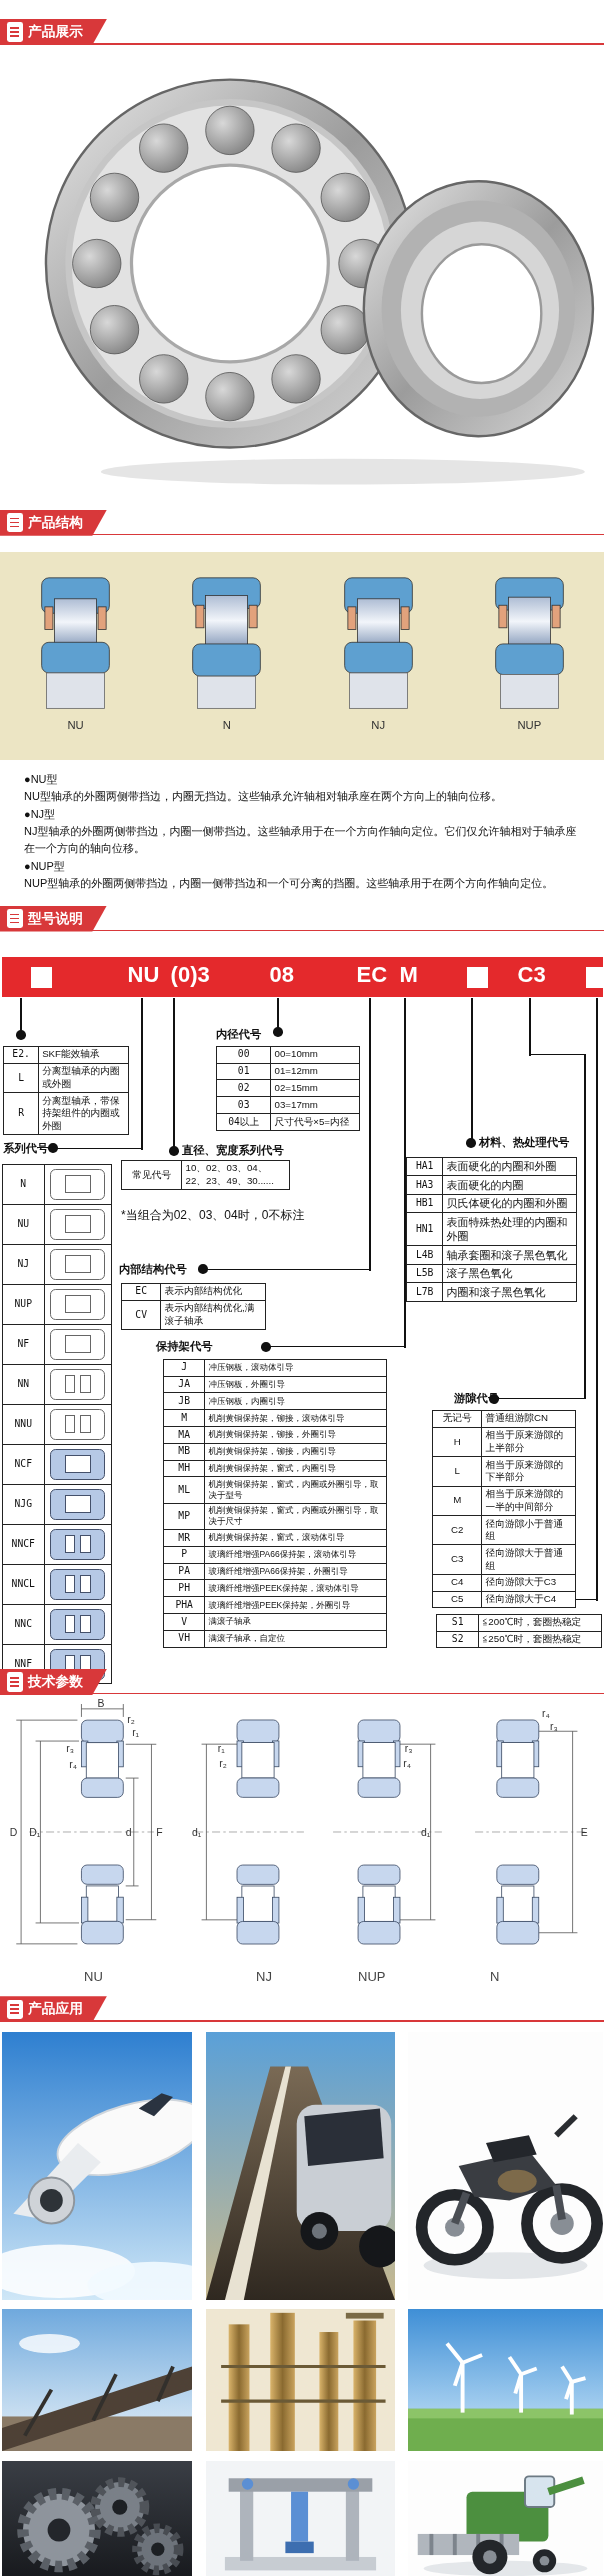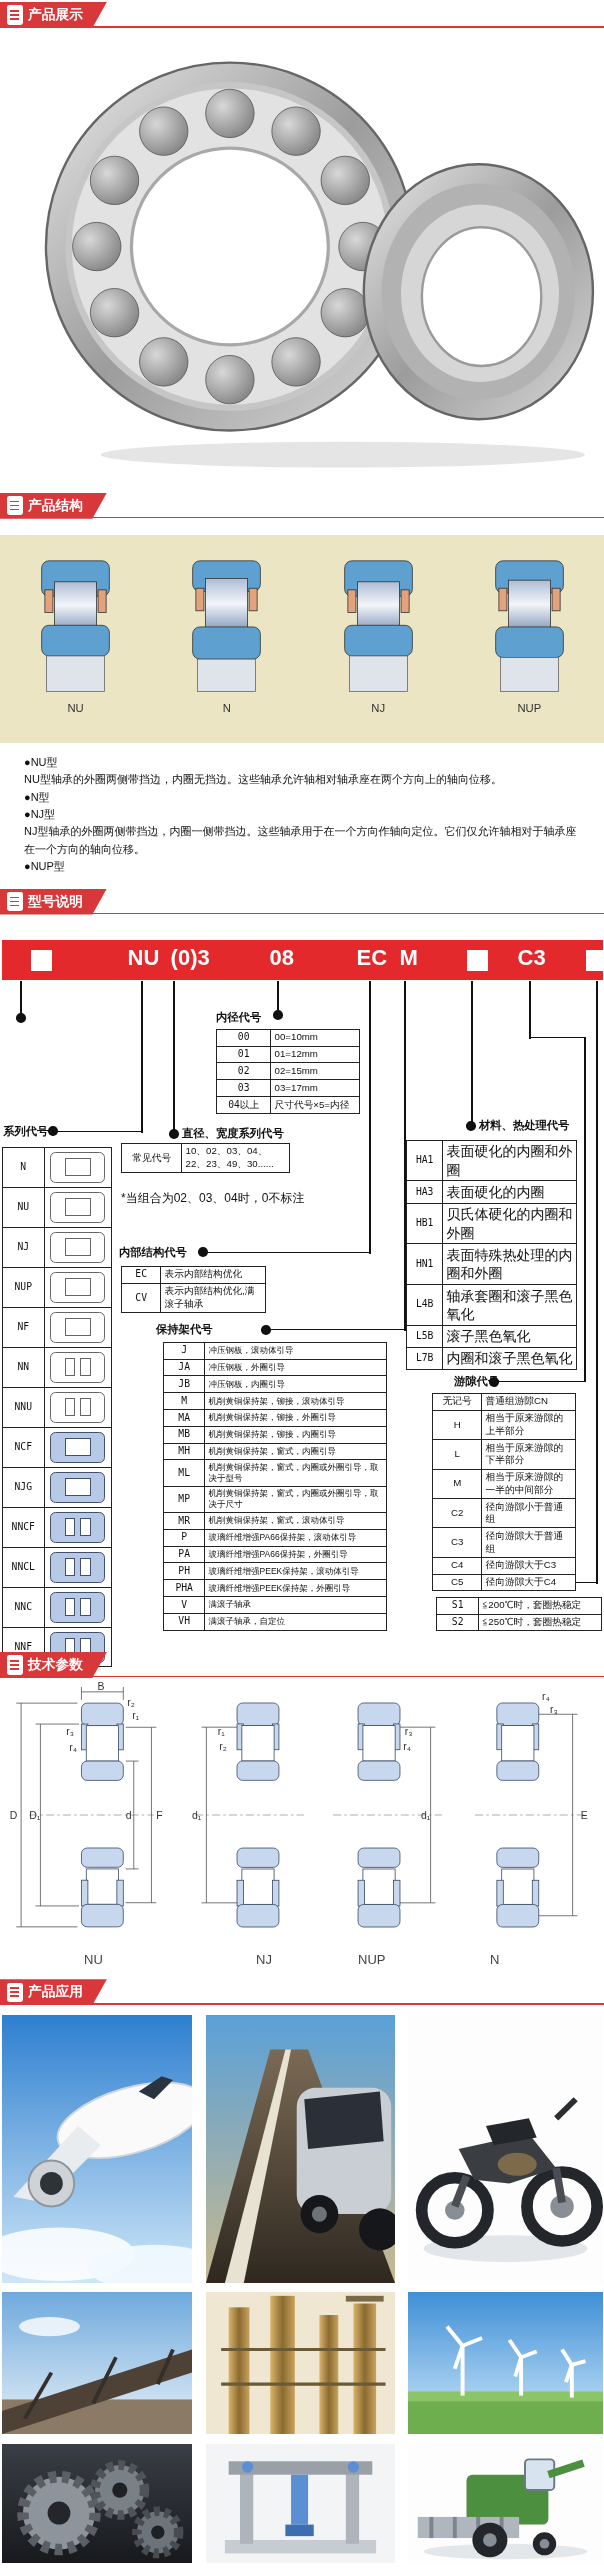--- a/index.html
+++ b/index.html
@@ -34,21 +34,21 @@
   .mtitle{position:absolute;font-weight:bold;font-size:11.3px;white-space:nowrap}
   .mtable{position:absolute;border-collapse:collapse;background:#fff}
   .mtable td{border:0.8px solid #222;padding:1.6px 3.2px;font-size:9.7px;line-height:1.3;vertical-align:middle}
   .mtable td:first-child{text-align:center;font-family:"DejaVu Sans Mono",monospace;font-size:9.7px}
   .t-prefix{left:3.2px;top:113px;width:126px}.t-prefix td:first-child{width:27.4px}
   .t-bore{left:216px;top:113px;width:144px}.t-bore td:first-child{width:47px}
   .t-series{left:1.6px;top:231px;width:110px}.t-series td:first-child{width:35px}
   .t-dw{left:121px;top:227px;width:169px}.t-dw td:first-child{width:53px;font-family:"Liberation Sans",sans-serif}
   .t-internal{left:121px;top:350px;width:145px}.t-internal td:first-child{width:32px}
   .t-cage{left:163px;top:426px;width:224px}.t-cage td{font-size:8.5px}.t-cage td:first-child{width:34px}
-  .t-material{left:406px;top:224px;width:171px}.t-material td{font-size:14px}.t-material td:first-child{width:29px}
+  .t-material{left:406px;top:224px;width:171px}.t-material td{font-size:11px}.t-material td:first-child{width:29px}
   .t-clear{left:432px;top:477px;width:144px}.t-clear td:first-child{width:42px;font-family:Liberation Sans, sans-serif}
   .t-stab{left:436px;top:681px;width:166px}.t-stab td:first-child{width:35px}
   .dw-note{position:absolute;left:121px;top:274px;font-size:12px}
   
   .bicon{width:53px;height:29px;border:1.2px solid #666;border-radius:5.6px;margin:2.4px auto;
     position:relative;background:#fff}
   .bicon::before{content:"";position:absolute;top:5.6px;bottom:5.6px;left:13.7px;right:13.7px;
     border:1.2px solid #666;background:#fff}
   .bicon.s2::before{right:29px}
   .bicon.s2::after{content:"";position:absolute;top:5.6px;bottom:5.6px;right:13.7px;left:29px;
@@ -61,21 +61,21 @@
   .specs .dlabel{position:absolute;top:273px;font-size:13px;color:#444}
   
   .apps{padding:8px 1.6px 0}
   .apps .prow{display:flex;justify-content:space-between;margin-bottom:9.7px}
   .apps .cell{overflow:hidden}
   .apps svg{display:block}
 </style>
 </head>
 <body>
 
-<div class="ribbon" style="margin-top:2px">
+<div class="ribbon" style="margin-top:19px">
   <div class="rline"></div>
   <div class="tab">
     <div class="doc-icon"></div>
     <span>产品展示</span>
   </div>
 </div>
 
 <div class="showcase">
   <svg width="597" height="440" viewBox="0 0 740 545">
     <defs>
@@ -175,24 +175,24 @@
       <rect x="18" y="88" width="84" height="38" rx="9" fill="#5ea0d0" stroke="#333"></rect>
       <rect x="24" y="126" width="72" height="42" fill="#dfe3ea" stroke="#666"></rect>
     </svg>
     <div class="tlabel">NUP</div>
   </div>
 </div>
 
 <div class="notes">
   <div>●NU型</div>
   <div>NU型轴承的外圈两侧带挡边，内圈无挡边。这些轴承允许轴相对轴承座在两个方向上的轴向位移。</div>
-  <div>●N型</div>
   <div>●NJ型</div>
   <div>NJ型轴承的外圈两侧带挡边，内圈一侧带挡边。这些轴承用于在一个方向作轴向定位。它们仅允许轴相对于轴承座在一个方向的轴向位移。</div>
   <div>●NUP型</div>
+  <div>NUP型轴承的外圈两侧带挡边，内圈一侧带挡边和一个可分离的挡圈。这些轴承用于在两个方向作轴向定位。</div>
 </div>
 
 <div class="ribbon">
   <div class="rline"></div>
   <div class="tab">
     <div class="doc-icon"></div>
     <span>型号说明</span>
   </div>
 </div>
 
@@ -238,20 +238,36 @@
 
   <div class="mtitle" style="left:216px;top:94px">内径代号</div>
   <div class="mtitle" style="left:3.2px;top:208px">系列代号</div>
   <div class="mtitle" style="left:182px;top:210px">直径、宽度系列代号</div>
   <div class="mtitle" style="left:119px;top:329px">内部结构代号</div>
   <div class="mtitle" style="left:156px;top:406px">保持架代号</div>
   <div class="mtitle" style="left:479px;top:202px">材料、热处理代号</div>
   <div class="mtitle" style="left:454px;top:458px">游隙代号</div>
   <div class="mtitle" style="left:436px;top:660px">尺寸稳定性代号</div>
 
+  <table class="mtable t-prefix">
+      <tbody>
+        <tr>
+          <td>E2.</td>
+          <td>SKF能效轴承</td>
+        </tr>
+        <tr>
+          <td>L</td>
+          <td>分离型轴承的内圈或外圈</td>
+        </tr>
+        <tr>
+          <td>R</td>
+          <td>分离型轴承，带保持架组件的内圈或外圈</td>
+        </tr>
+      </tbody>
+    </table>
   <table class="mtable t-bore">
       <tbody>
         <tr>
           <td>00</td>
           <td>00=10mm</td>
         </tr>
         <tr>
           <td>01</td>
           <td>01=12mm</td>
         </tr>

